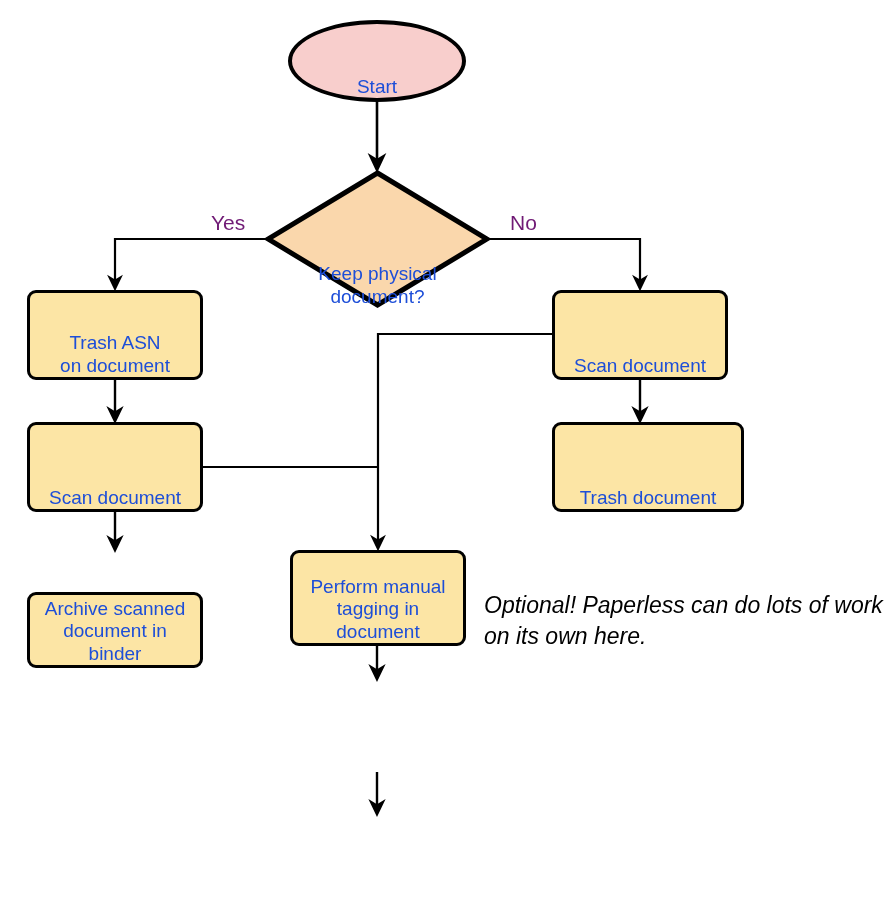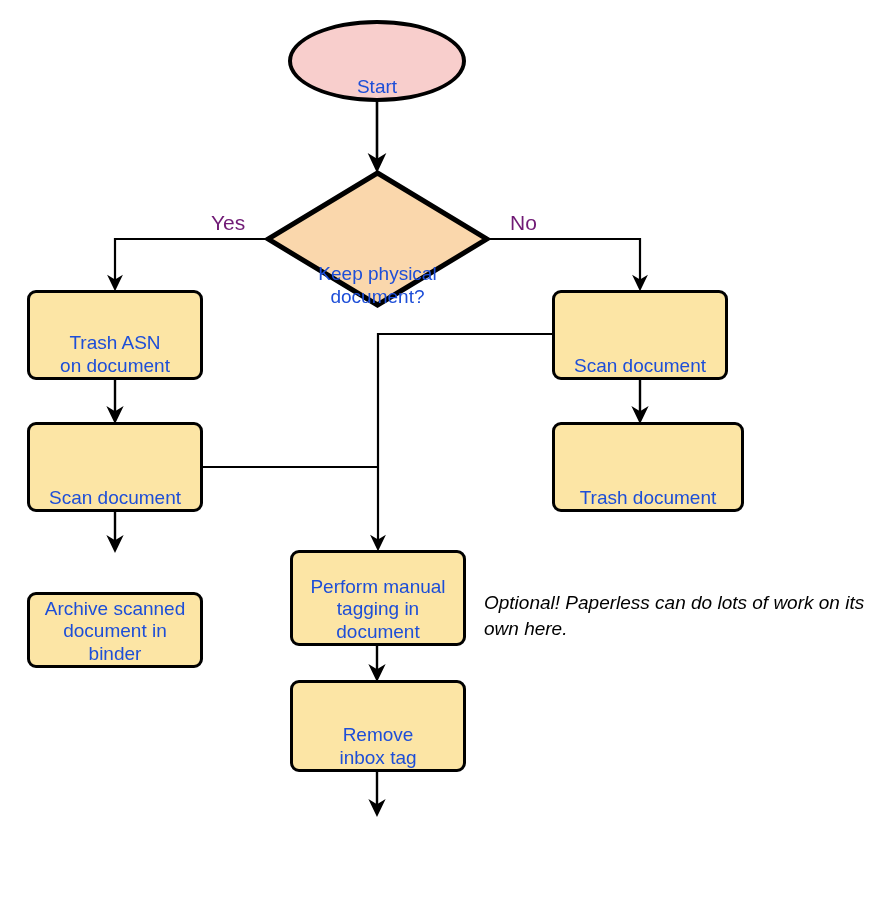--- a/index.html
+++ b/index.html
@@ -74,21 +74,21 @@
   }
   .edge-label {
     position: absolute;
     font-size: 21px;
     color: #701a75;
     z-index: 3;
     white-space: nowrap;
   }
   .annotation {
     position: absolute;
-    font-size: 19px;
+    font-size: 23px;
     font-style: italic;
     color: #000000;
     line-height: 1.35;
     z-index: 3;
   }
 </style>
 </head>
 <body>
 
 <div id="flowchart-root">
@@ -158,21 +158,17 @@
   <div class="node node-process" style="left:552px; top:422px; width:192px; height:90px;">
     <span class="node-text">Trash document</span>
   </div>
 
   <div class="node node-process" style="left:290px; top:550px; width:176px; height:96px;">
     <span class="node-text">Perform manual
 tagging in
 document</span>
   </div>
 
-  <div class="node node-process" style="left:290px; top:680px; width:176px; height:92px;">
-    <span class="node-text">Remove
-inbox tag</span>
-  </div>
 
 
   <div class="annotation" style="left:484px; top:590px; width:400px;">Optional! Paperless can do lots of work on its own here.</div>
 
 </div>
 
 </body></html>

